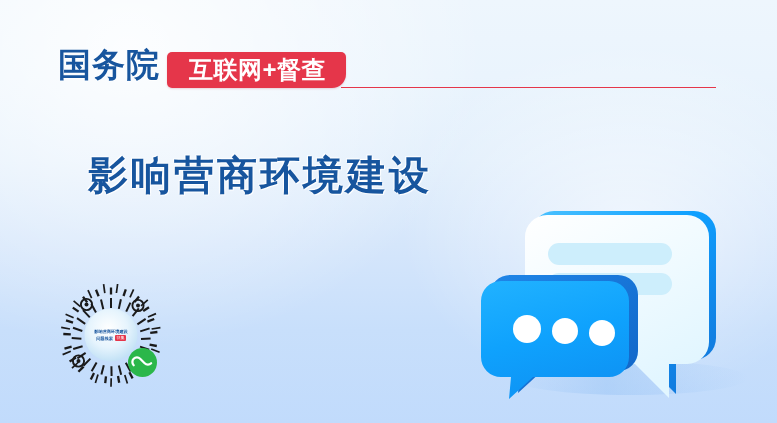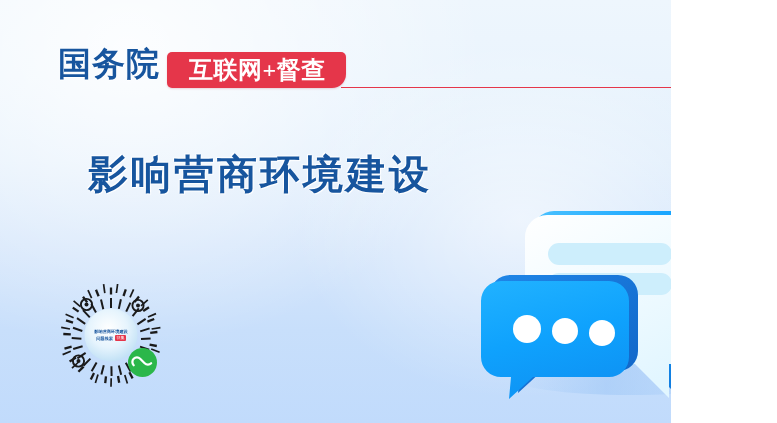--- a/index.html
+++ b/index.html
@@ -4,24 +4,24 @@
 <style>
   html, body {
     margin: 0;
     padding: 0;
     background: #ffffff;
   }
   * { box-sizing: border-box; }
 
   .banner {
     position: relative;
-    width: 671px;
+    width: 777px;
     height: 423px;
     overflow: hidden;
-    font-family: Liberation Serif, serif;
+    font-family: Liberation Sans, sans-serif;
     background: linear-gradient(180deg,
         #eef6fd 0%,
         #eaf4fd 18%,
         #e2effc 38%,
         #d5e6fb 58%,
         #c8dffb 78%,
         #c1dbfc 100%);
   }
 
   

